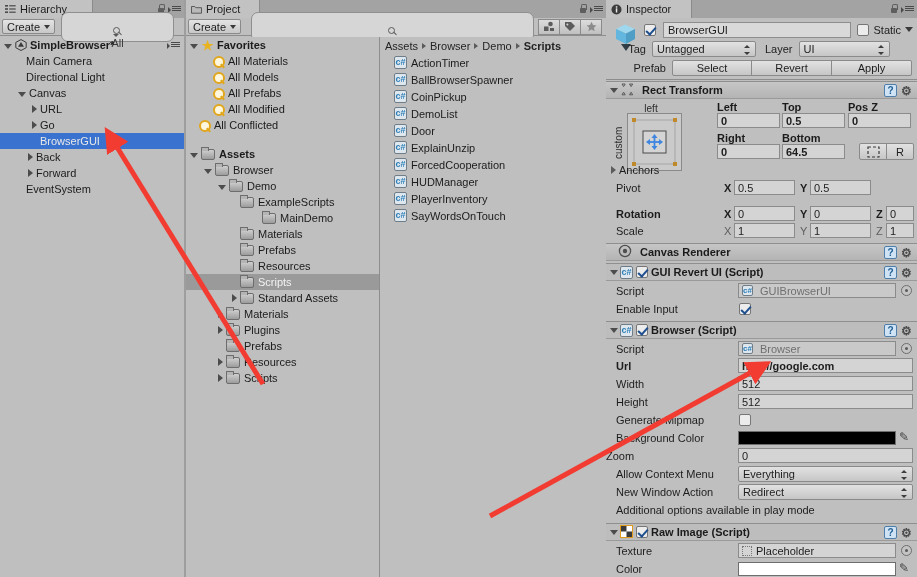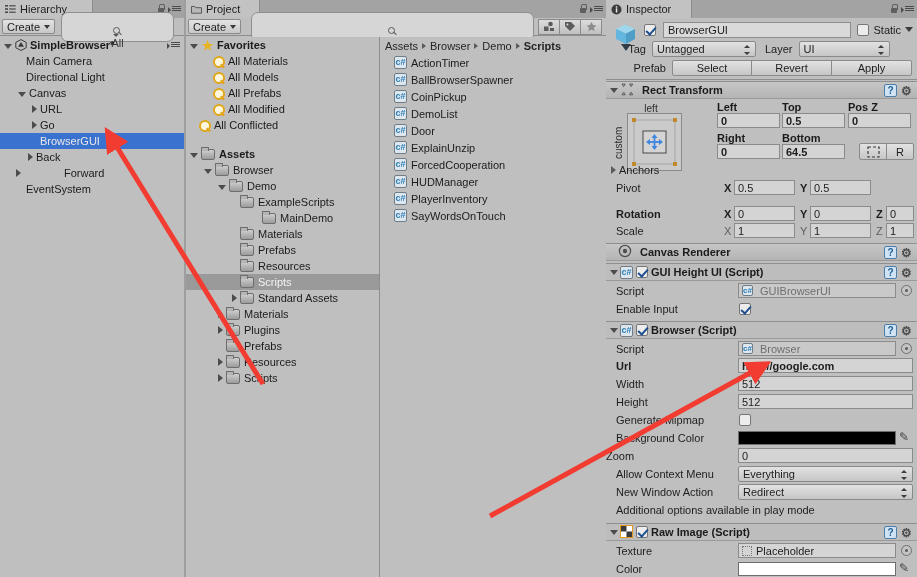--- a/index.html
+++ b/index.html
@@ -371,21 +371,21 @@
           <span>Go</span>
         </div>
         <div class="hrow sel" style="padding-left: 32px;">
           <span class="tri hidden"></span>
           <span>BrowserGUI</span>
         </div>
         <div class="hrow" style="padding-left: 28px;">
           <span class="tri"></span>
           <span>Back</span>
         </div>
-        <div class="hrow" style="padding-left: 16px; gap: 40px;">
+        <div class="hrow" style="padding-left: 28px;">
           <span class="tri"></span>
           <span>Forward</span>
         </div>
         <div class="hrow" style="padding-left: 18px;">
           <span class="tri hidden"></span>
           <span>EventSystem</span>
         </div>
       </div>
   </div>
 
@@ -806,21 +806,21 @@
           <span class="gear-ico">⚙</span>
         </span>
       </div>
     </div>
 
     <div style="position:absolute;left:0;top:263px;right:0;height:57px;background:#bfbfbf;">
       <div class="comp-head">
         <span class="comp-tri"></span>
         <span class="csico" style="margin-right:3px;">c#</span>
         <span class="ckbox on" style="margin-right:3px;"></span>
-        <span>GUI Height UI (Script)</span>
+        <span>GUI Revert UI (Script)</span>
         <span class="comp-icons">
           <span class="help-ico">?</span>
           <span class="gear-ico">⚙</span>
         </span>
       </div>
       <div style="position:absolute;left:10px;top:22px;" class="lbl">Script</div>
       <div class="objfield" style="position:absolute;left:132px;top:20px;width:158px;">
         <span class="csico" style="width:11px;height:11px;font-size:8px;">c#</span>
         <span style="margin-left:3px;">GUIBrowserUI</span>
       </div>

